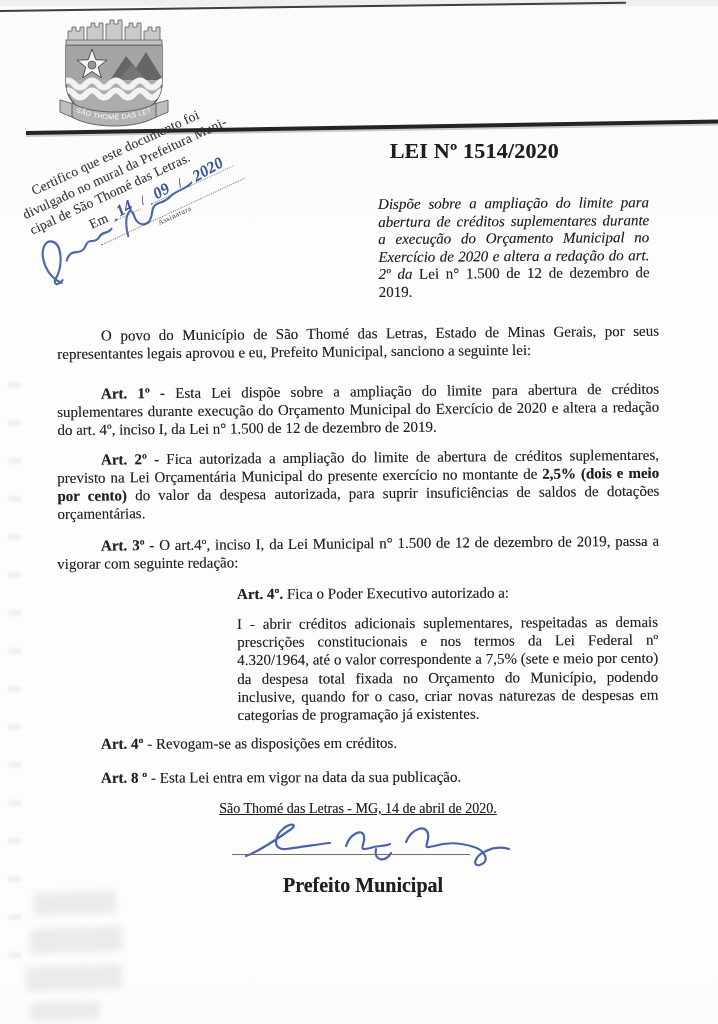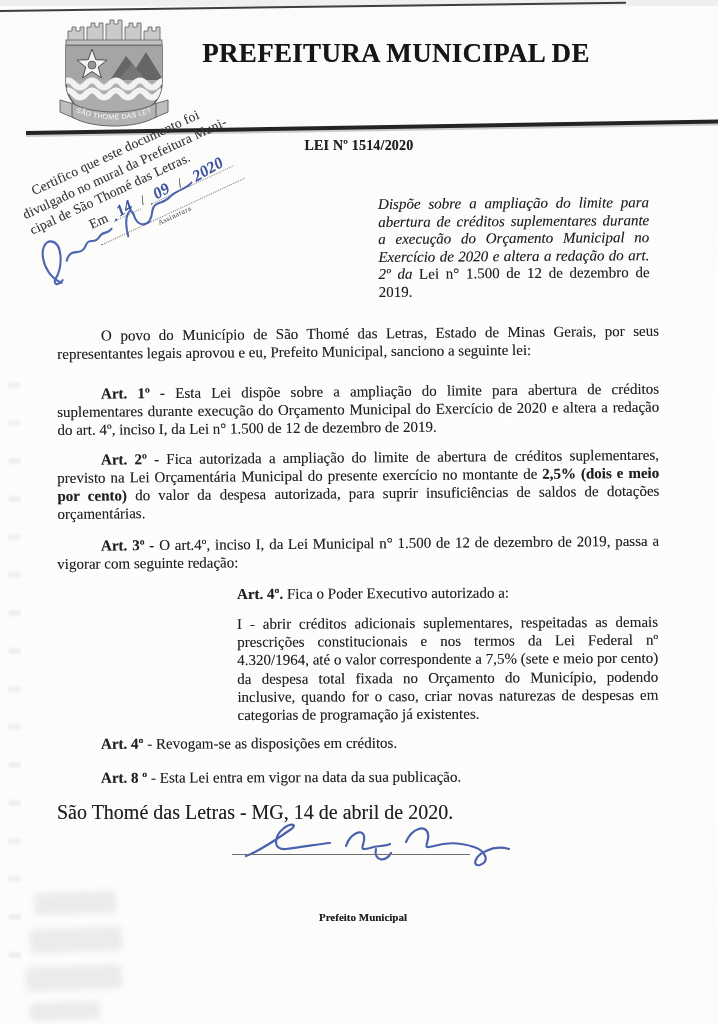--- a/index.html
+++ b/index.html
@@ -12,22 +12,22 @@
   }
   .scan-edge{position:absolute;top:0;left:0;width:100%;height:6px;background:#efefee;}
   .scan-topline{position:absolute;top:10px;left:-6px;width:632px;height:2px;background:#3e3e3e;
     transform:rotate(-0.75deg);transform-origin:left center;}
   .crest{position:absolute;left:52px;top:18px;width:124px;height:114px;opacity:.92;filter:blur(.2px);}
   .header{position:absolute;top:36px;left:178px;width:436px;text-align:center;
     font-weight:bold;font-size:27px;line-height:34px;letter-spacing:.3px;color:#161616;
     text-shadow:0 0 .5px rgba(0,0,0,.55);}
   .header-rule{position:absolute;top:131px;left:26px;width:694px;height:4px;background:#242424;
     transform:rotate(-0.95deg);transform-origin:left center;box-shadow:0 2px 0 rgba(60,60,60,.25);}
-  .law-title{position:absolute;top:138px;left:159px;width:400px;text-align:center;
-    font-weight:bold;font-size:14px;letter-spacing:.2px;text-shadow:0 0 .4px rgba(0,0,0,.5);}
+  .law-title{position:absolute;top:138px;left:159px;width:400px;text-align:right;
+    font-weight:bold;font-size:22px;letter-spacing:.2px;text-shadow:0 0 .4px rgba(0,0,0,.5);}
 
   
   .stamp{position:absolute;left:20px;top:130px;width:268px;transform:rotate(-25deg);
     font-size:13.5px;line-height:17.5px;color:#3a3a3a;letter-spacing:.2px;
     text-shadow:0 0 .4px rgba(0,0,0,.35);}
   .stamp-l1{padding-left:18px;}
   .stamp-row{padding-left:56px;margin-top:1px;white-space:nowrap;}
   .blank{display:inline-block;border-bottom:1px dotted #8a8a8a;text-align:center;height:16px;}
   .blank.d{min-width:30px;} .blank.m{min-width:30px;} .blank.y{min-width:50px;}
   .hand{font-style:italic;font-weight:bold;color:var(--ink,#3b55a8);font-size:16px;
@@ -50,28 +50,28 @@
   .indent{text-indent:44px;}
   #p-preamble{top:327px;}
   #p-art1{top:385px;}
   #p-art2{top:451px;}
   #p-art3{top:537px;}
   #p-qhead{top:585px;left:237px;width:421px;text-align:left;transform:rotate(-0.3deg);}
   #p-qbody{top:615px;left:237px;width:421px;line-height:18.2px;transform:rotate(-0.3deg);}
   #p-art4{top:735px;transform:rotate(-0.2deg);}
   #p-art5{top:769px;transform:rotate(-0.2deg);}
 
-  .dateline{position:absolute;top:801px;left:57px;width:602px;font-size:20px;
-    text-shadow:0 0 .4px rgba(0,0,0,.4);}
+  .dateline{position:absolute;top:801px;left:57px;width:602px;text-align:center;font-size:14px;
+    text-shadow:0 0 .4px rgba(0,0,0,.4);text-decoration:underline;}
   .main-scribble{position:absolute;left:238px;top:816px;width:278px;height:55px;}
   .sig-rule{position:absolute;top:854px;left:232px;width:238px;height:1px;background:#6e6e6e;}
   .sig-name{position:absolute;top:857px;left:238px;width:250px;text-align:center;
     font-weight:bold;font-size:16px;line-height:19px;text-shadow:0 0 .4px rgba(0,0,0,.5);}
   .sig-title{position:absolute;top:876px;left:238px;width:250px;text-align:center;
-    font-weight:bold;font-size:11px;line-height:19px;text-shadow:0 0 .4px rgba(0,0,0,.5);margin-top:32px;}
+    font-weight:bold;font-size:20px;line-height:19px;text-shadow:0 0 .4px rgba(0,0,0,.5);}
 
   .tick{position:absolute;left:8px;width:13px;height:6px;background:rgba(70,70,70,.07);
     filter:blur(1px);border-radius:2px;}
   .smudge{position:absolute;background:rgba(90,90,90,.10);filter:blur(3px);border-radius:4px;
     transform:rotate(-2deg);}
 </style>
 </head>
 <body>
 
 <div class="page">
@@ -108,21 +108,20 @@
       <path d="M116,82 L102,86 L102,100 L116,94 Z" fill="#b9b9b9" stroke="#5c5c5c" stroke-width="1"></path>
       <path d="M20,85 C40,97 84,97 104,85 L104,99 C84,111 40,111 20,99 Z" fill="#adadad" stroke="#555" stroke-width="1"></path>
       <path id="bannerArc" d="M22,93 C44,104 80,104 102,93" fill="none"></path>
       <text font-size="7" fill="#fafafa" letter-spacing="0.3" font-family="Liberation Sans, sans-serif">
         <textPath href="#bannerArc" startOffset="2">SÃO THOMÉ DAS LETRAS</textPath>
       </text>
     </g>
   </svg>
 
   <div class="header">
-    <div>PREFEITURA MUNICIPAL DE</div>
   </div>
   <div class="header-rule"></div>
 
   <div class="law-title">LEI Nº 1514/2020</div>
 
   <div class="stamp">
     <div class="stamp-l1"><span>Certifico que este documento foi</span></div>
     <div><span>divulgado no mural da Prefeitura Muni-</span></div>
     <div><span>cipal de São Thomé </span><span class="b">das Letras.</span></div>
     <div class="stamp-row">

